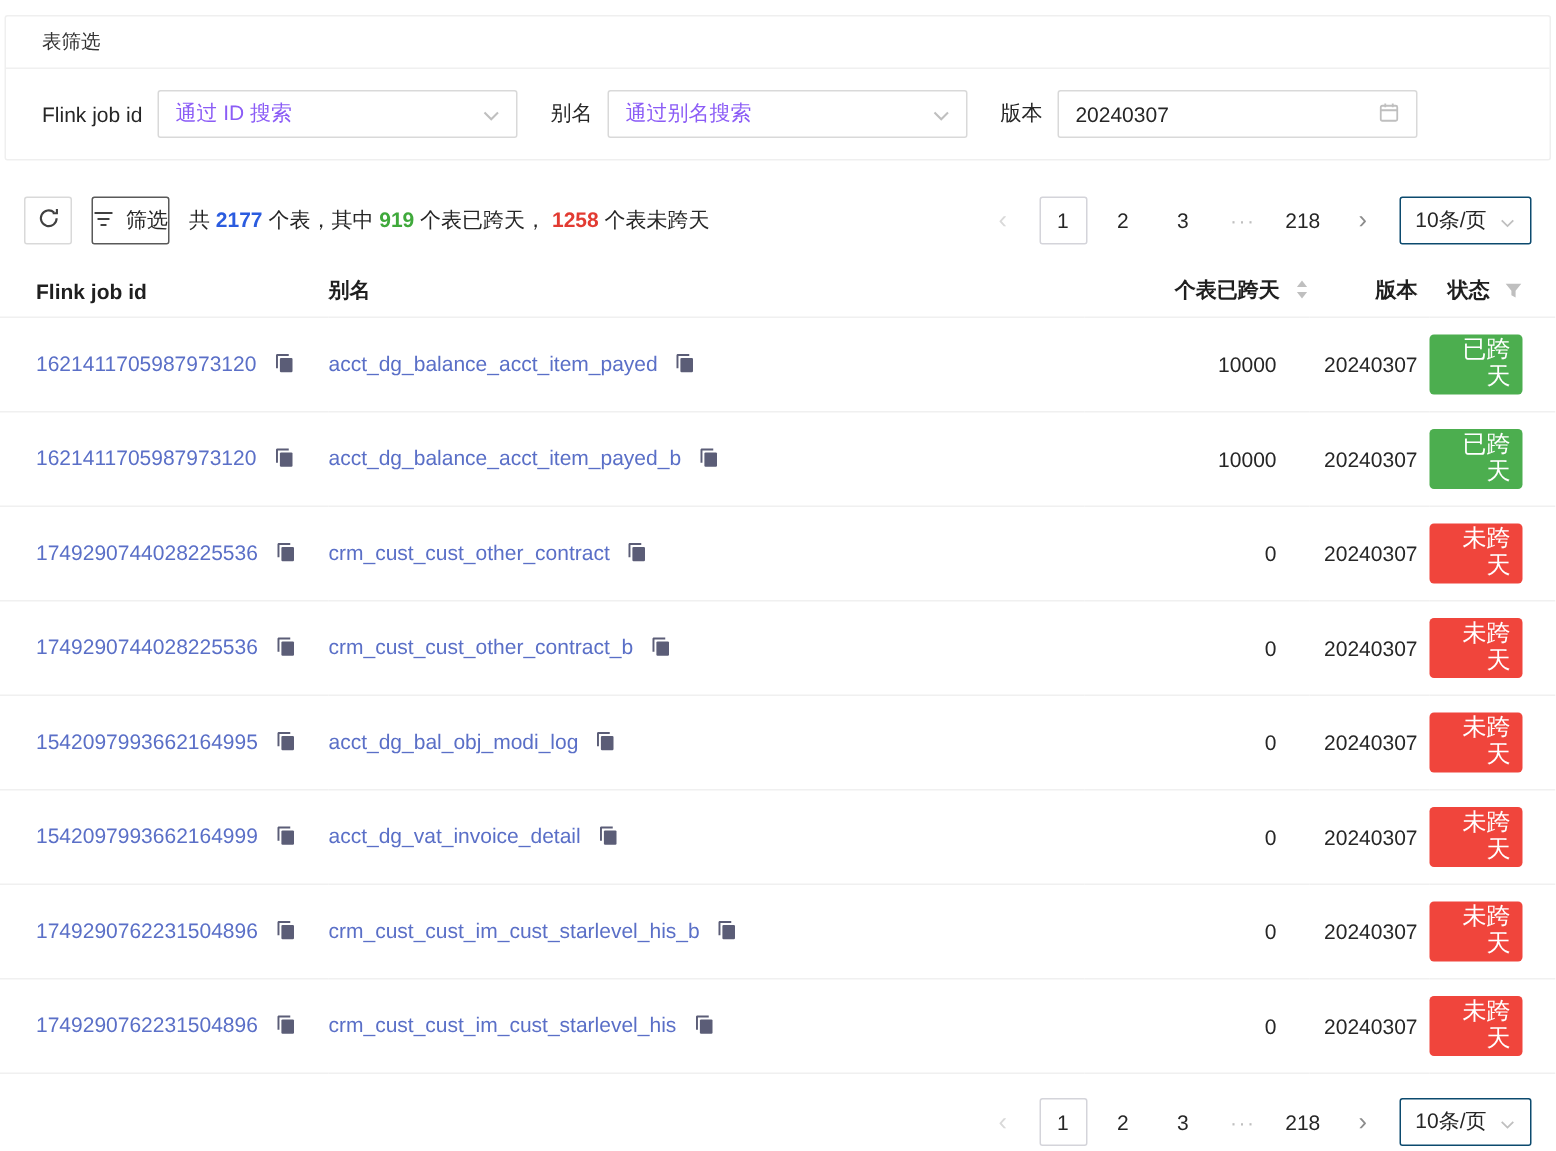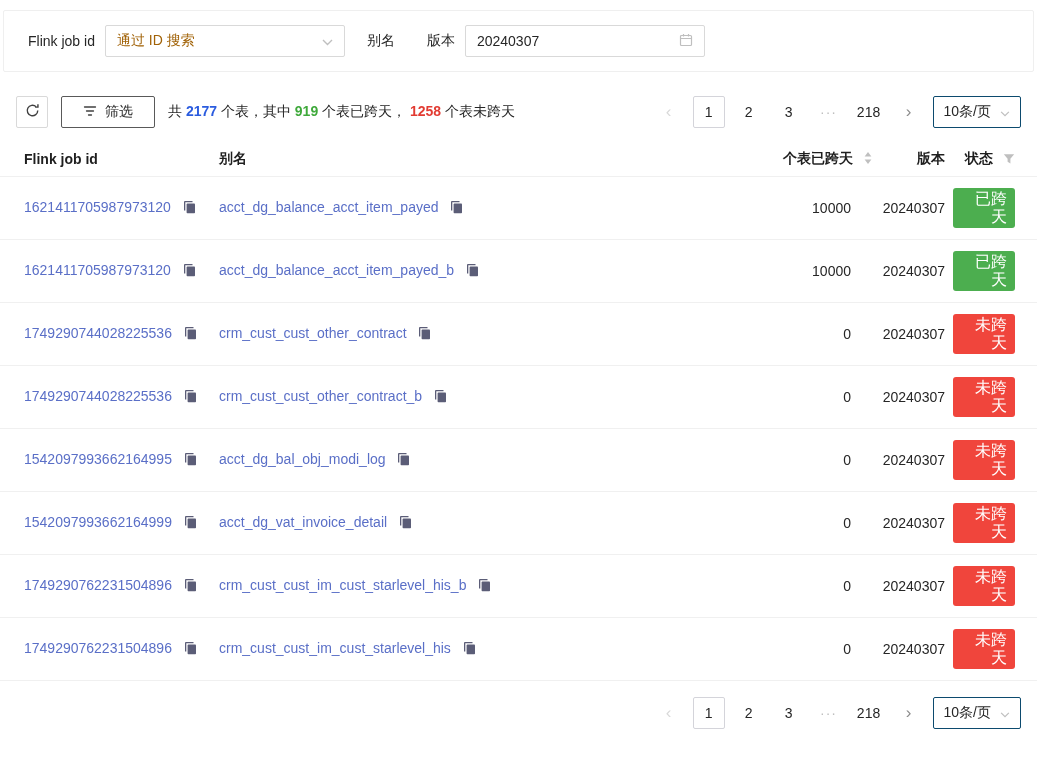--- a/index.html
+++ b/index.html
@@ -13,31 +13,31 @@
   .filter-card { margin:10px 3px 0; border:1px solid #efefef; border-radius:2px; }
   .card-title-row { padding:8px 24px; border-bottom:1px solid #f0f0f0; font-size:13px; color:#333; }
   .fields-row { display:flex; align-items:center; padding:14px 24px; gap:22px; }
   .field { display:flex; align-items:center; }
   .field-label { margin-right:10px; white-space:nowrap; }
   .select-box, .date-box {
     width:240px; height:32px; border:1px solid #d9d9d9; border-radius:2px;
     display:flex; align-items:center; justify-content:space-between;
     padding:0 11px; background:#fff; cursor:pointer;
   }
-  .placeholder { color:#a16207; }
+  .placeholder { color:#8b5cf6; }
   .date-value { color:#262626; }
   .buttons-row { display:flex; justify-content:flex-end; gap:12px; padding:9px 16px; border-top:1px solid #f0f0f0; }
   .btn { height:32px; padding:0 16px; border-radius:2px; border:1px solid #d9d9d9; background:#fff;
          display:inline-flex; align-items:center; font-size:14px; cursor:pointer; color:#262626; }
   .btn-primary { background:var(--primary); border-color:var(--primary); color:#fff; }
   
   .toolbar { display:flex; align-items:center; margin:24px 16px 0; gap:13px; }
   .icon-btn { width:32px; height:32px; border:1px solid #d9d9d9; border-radius:2px; background:#fff;
               display:flex; align-items:center; justify-content:center; cursor:pointer; }
-  .filter-btn { height:32px; padding:0 21px; border:1px solid #595959; border-radius:2px; background:#fff;
+  .filter-btn { height:32px; padding:0 0; border:1px solid #595959; border-radius:2px; background:#fff;
                 display:flex; align-items:center; gap:8px; cursor:pointer; }
   .summary { white-space:nowrap; }
   .n { font-weight:600; }
   .n-total { color:var(--total); }
   .n-crossed { color:var(--crossed);margin-top:20px; }
   .n-uncrossed { color:var(--uncrossed); }
   
   .pagination { margin-left:auto; display:flex; align-items:center; gap:8px; }
   .page-btn { min-width:32px; height:32px; line-height:32px; text-align:center; border-radius:2px;
               cursor:pointer; color:#262626; user-select:none; }
@@ -63,36 +63,45 @@
   .status-badge { display:inline-block; padding:2px 8px; border-radius:3px; color:#fff;
                   font-size:16px; line-height:18px; }
   .status-badge.crossed { background:var(--success); }
   .status-badge.uncrossed { background:var(--error); }
   .bottom-bar { display:flex; margin:16px 16px 0; }
 </style>
 </head>
 <body>
 
 <div class="filter-card">
+  <div class="card-title-row">表筛选</div>
 
   <div class="fields-row">
     <div class="field">
       <span class="field-label">Flink job id</span>
       <div class="select-box">
         <span class="placeholder">通过 ID 搜索</span>
         <span>
           <svg width="11" height="7" viewBox="0 0 11 7" fill="none" stroke="#bfbfbf" stroke-width="1.4">
               <path d="M1 1l4.5 4.5L10 1"></path>
             </svg>
         </span>
       </div>
     </div>
 
     <div class="field">
       <span class="field-label">别名</span>
+      <div class="select-box">
+        <span class="placeholder">通过别名搜索</span>
+        <span>
+          <svg width="11" height="7" viewBox="0 0 11 7" fill="none" stroke="#bfbfbf" stroke-width="1.4">
+              <path d="M1 1l4.5 4.5L10 1"></path>
+            </svg>
+        </span>
+      </div>
     </div>
 
     <div class="field">
       <span class="field-label">版本</span>
       <div class="date-box">
         <span class="date-value">20240307</span>
         <span>
           <svg width="14" height="14" viewBox="0 0 14 14" fill="none" stroke="#bfbfbf" stroke-width="1.2">
             <rect x="1.5" y="2.5" width="11" height="10" rx="1"></rect>
             <path d="M1.5 5.5h11M4.5 1v2.5M9.5 1v2.5"></path>

